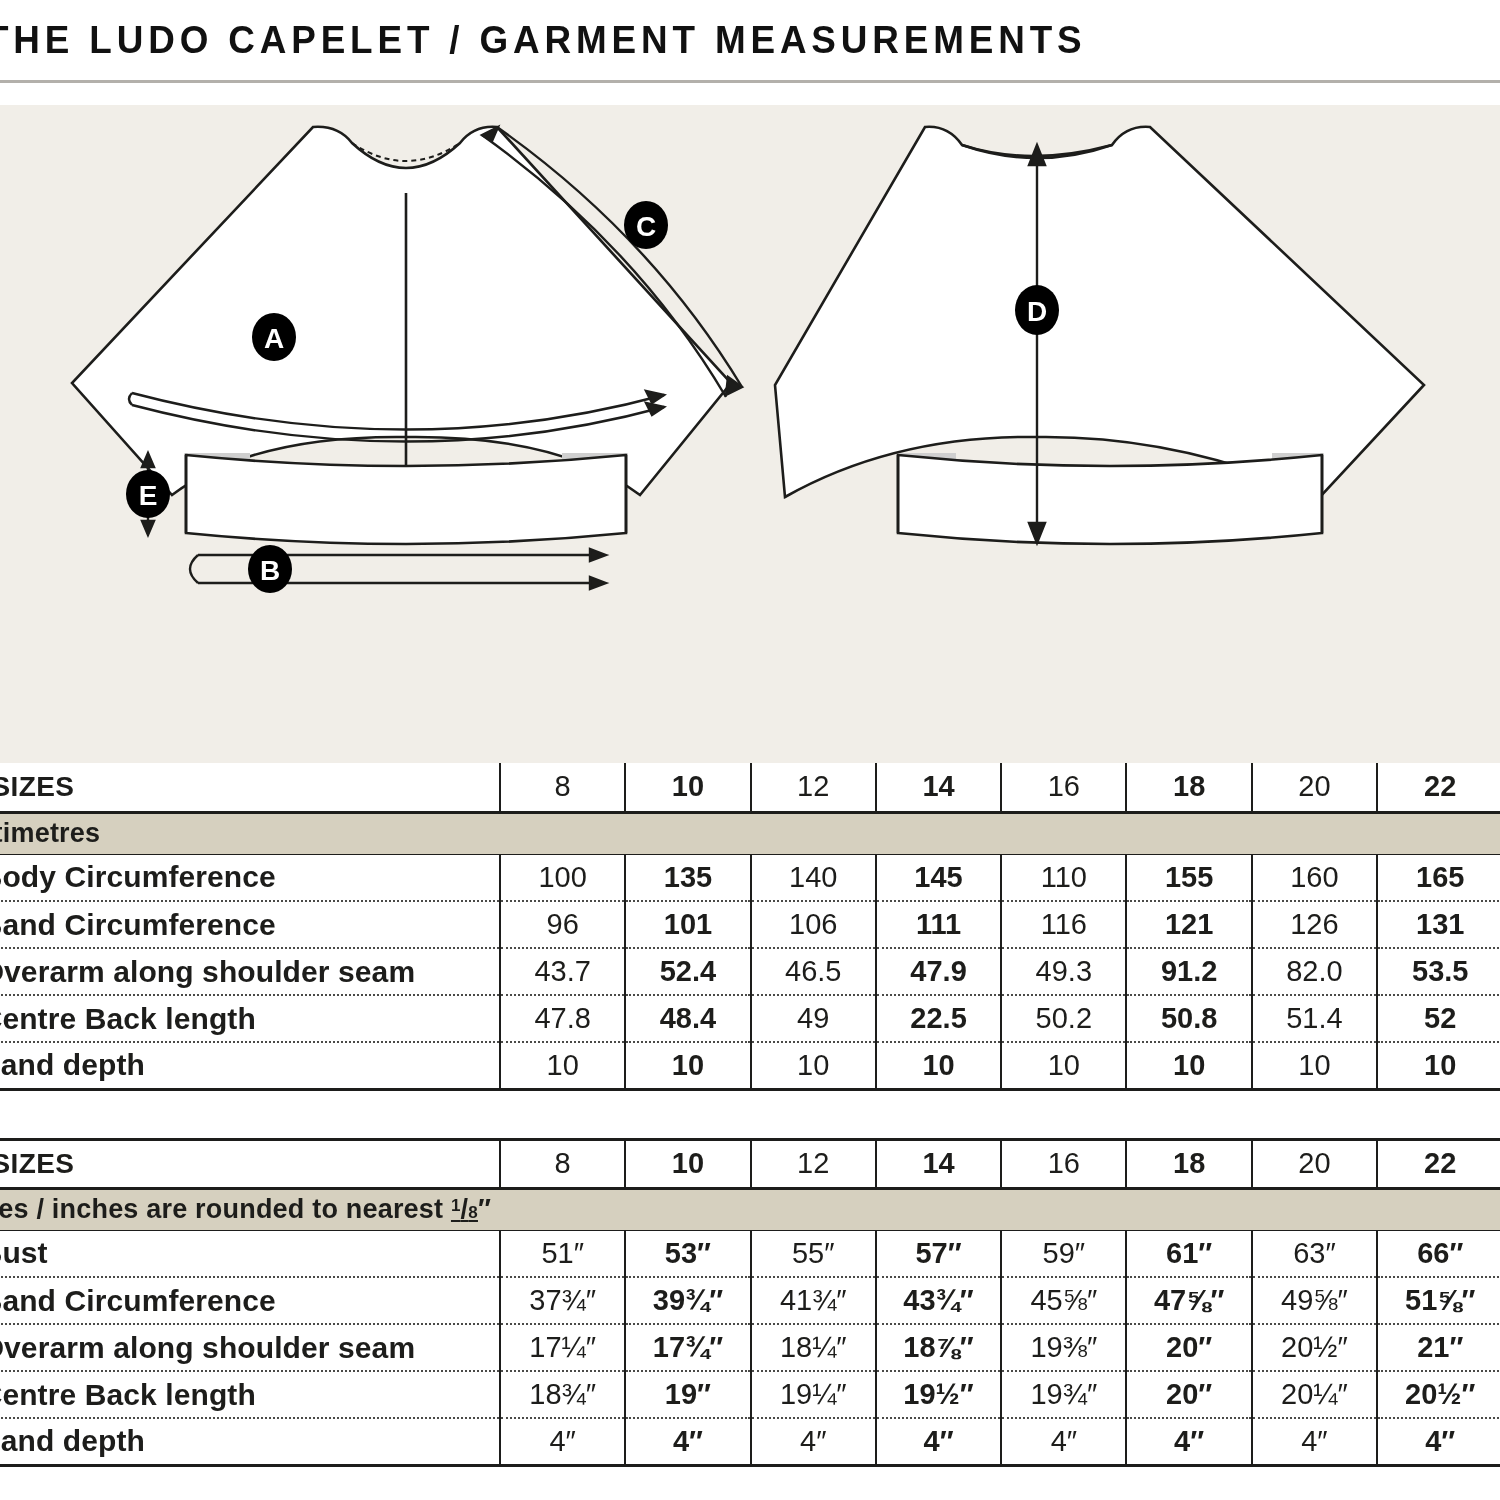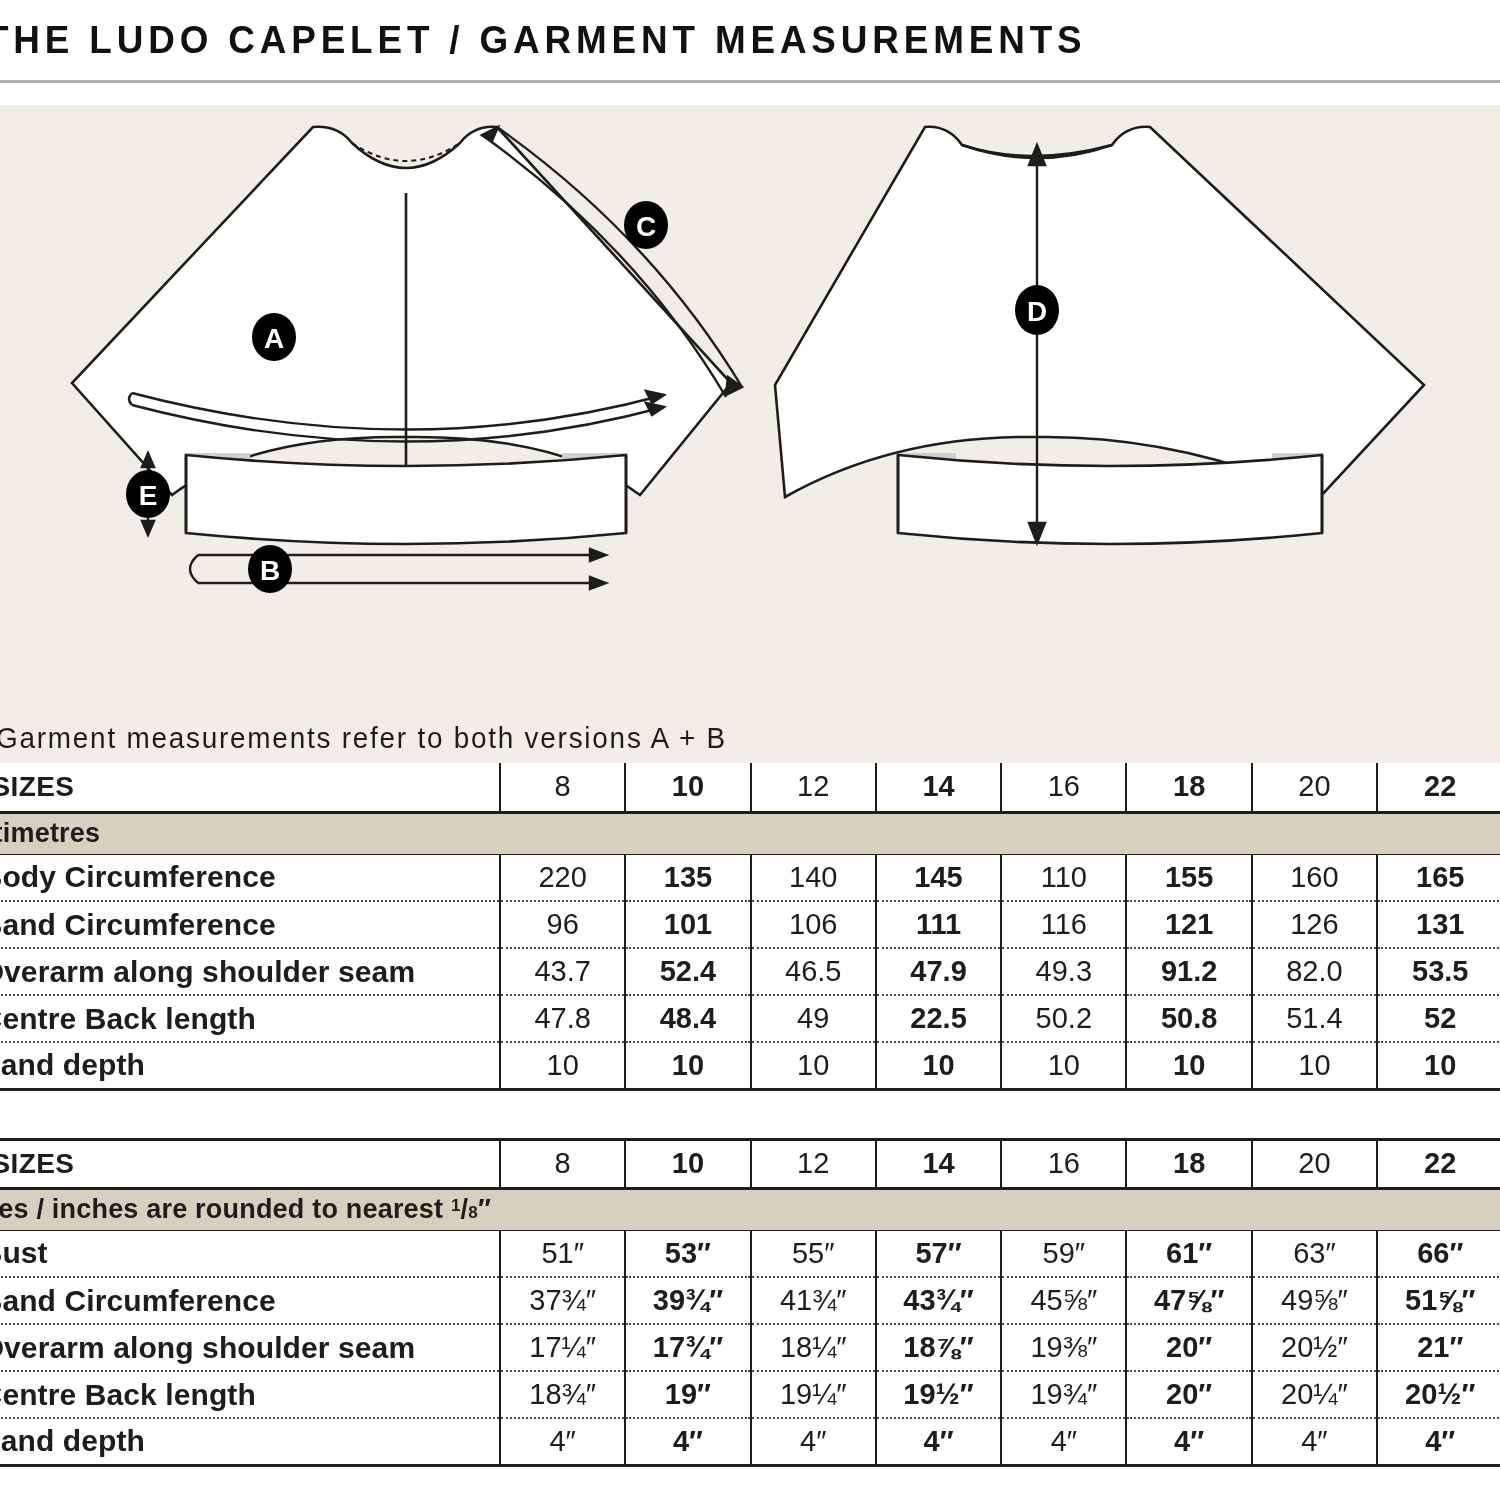--- a/index.html
+++ b/index.html
@@ -126,20 +126,21 @@
     text-align: left;
     font-size: 27px;
     font-weight: bold;
     letter-spacing: 0.2px;
     border-top: 3px solid #1d1d1b;
     border-bottom: 1px solid #1d1d1b;
   }
   tr.unit-banner td span.frac {
     display: inline-block;
     font-size: 27px;
+    text-decoration: underline;
   }
   sup.num { font-size: 17px; vertical-align: 7px; }
   sub.den { font-size: 17px; vertical-align: 0px; }
 
   
   tr.data-row td {
     height: 47px;
     font-size: 29px;
     border-left: 2px solid #1d1d1b;
     border-bottom: 2px dotted #4a4a48;
@@ -282,25 +283,20 @@
           <path d="M 1037,438 L 1029,418 L 1045,418 Z" fill="#1d1d1b"></path>
         </g>
 
         <g stroke="none">
           <ellipse cx="1037" cy="205" rx="22" ry="25" fill="#000000"></ellipse>
           <text x="1037" y="216" text-anchor="middle" font-family="Liberation Sans, sans-serif" font-size="28" font-weight="bold" fill="#ffffff">D</text>
         </g>
       </g>
     </svg>
 
-    <div id="notes">
-      <div class="note-line">Garment measurements refer to both versions A + B</div>
-      <div class="note-line">Body Circumference is measured 14cm up from waistband seam</div>
-
-    </div>
   </div>
 
   <div id="tables-area">
     <table class="meas cm" id="tbl-cm">
         <colgroup>
           <col class="lbl">
           <col class="size">
           <col class="size">
           <col class="size">
           <col class="size">
@@ -319,21 +315,21 @@
             <td class="size-cell">16</td>
             <td class="size-cell bold-size">18</td>
             <td class="size-cell">20</td>
             <td class="size-cell bold-size">22</td>
           </tr>
           <tr class="unit-banner">
             <td colspan="9">Centimetres</td>
           </tr>
           <tr class="data-row">
             <td class="lbl-cell">A. Body Circumference</td>
-            <td class="val">220</td>
+            <td class="val">100</td>
             <td class="val bold-size">135</td>
             <td class="val">140</td>
             <td class="val bold-size">145</td>
             <td class="val">110</td>
             <td class="val bold-size">155</td>
             <td class="val">160</td>
             <td class="val bold-size">165</td>
           </tr>
           <tr class="data-row">
             <td class="lbl-cell">B. Band Circumference</td>

